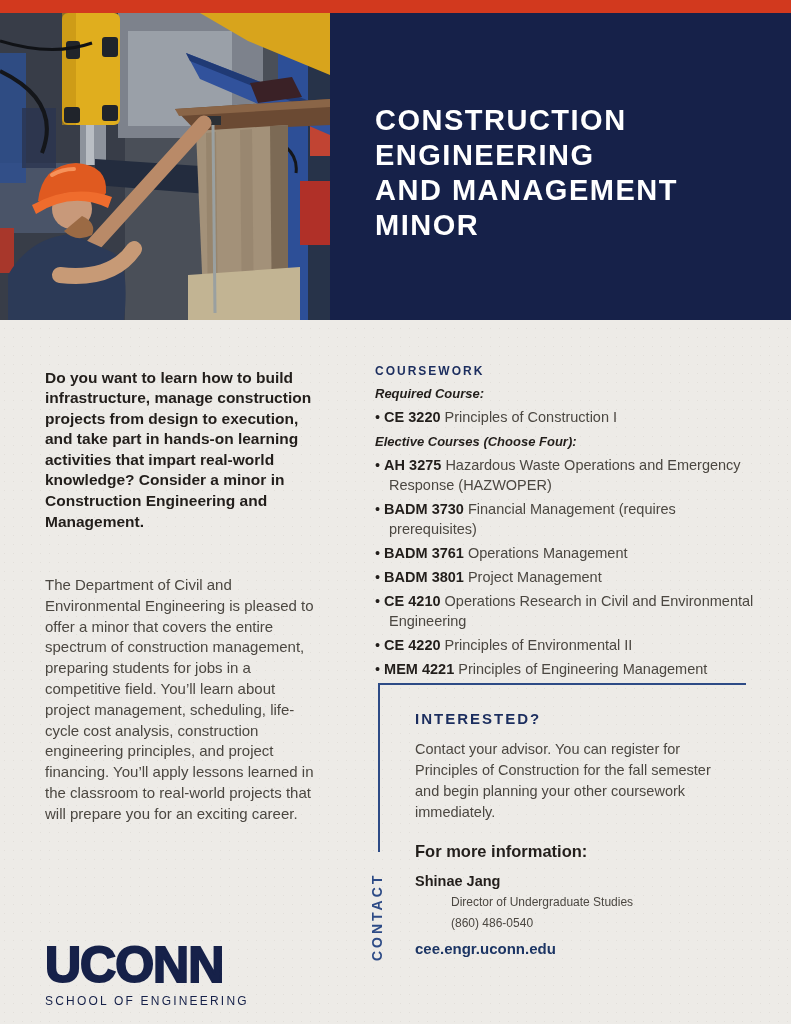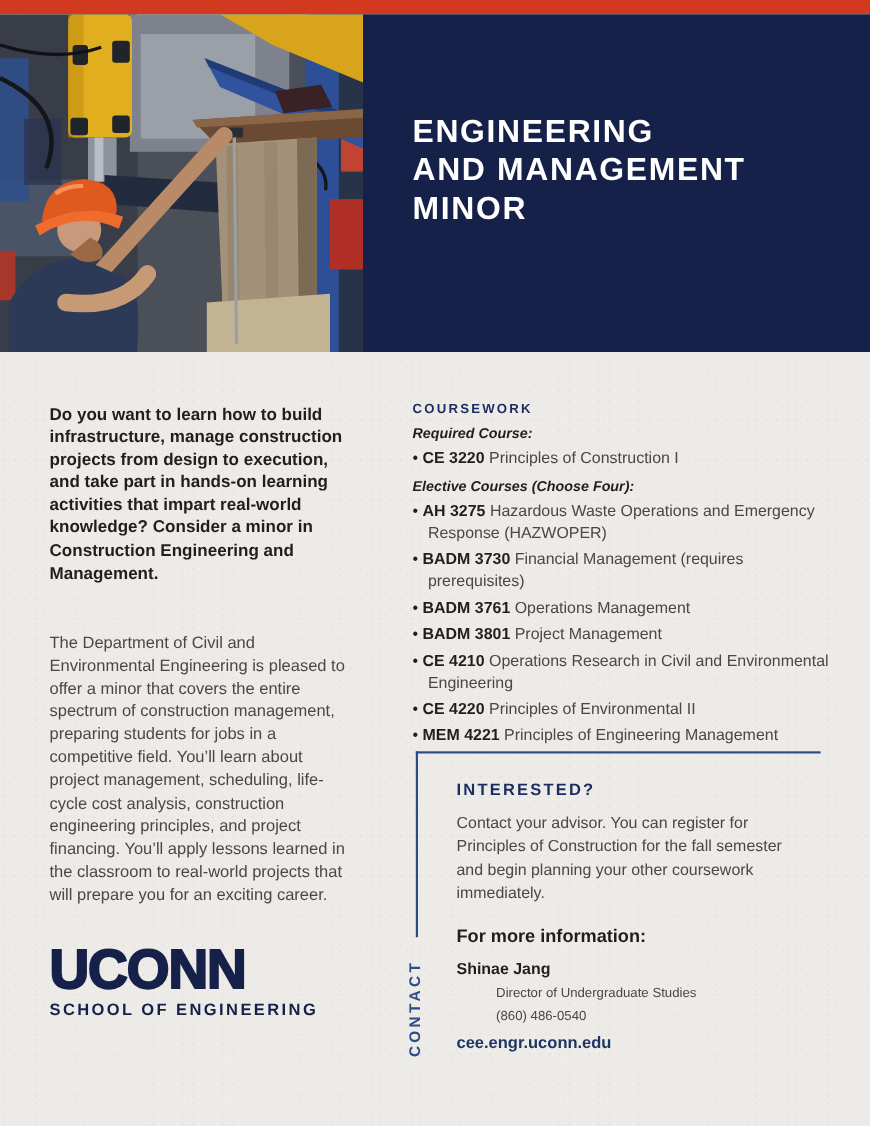--- a/index.html
+++ b/index.html
@@ -27,26 +27,26 @@
   }
   
   .lead{
     position:absolute;left:45px;top:352px;width:272px;
     font-size:15.5px;font-weight:bold;color:#221e1b;line-height:20.6px;
   }
   .body-par{
     position:absolute;left:45px;top:560px;width:272px;
     font-size:15px;color:#4b4741;line-height:20.8px;
   }
-  .logo{position:absolute;left:45px;top:856px;color:#162149;}
+  .logo{position:absolute;left:45px;top:940px;color:#162149;}
   .logo .wordmark{
     font-size:50px;font-weight:bold;letter-spacing:-1px;line-height:50px;
     -webkit-text-stroke:2px #162149;
   }
-  .logo .subtitle{font-size:15px;font-weight:bold;letter-spacing:2.2px;margin-top:4px;}
+  .logo .subtitle{font-size:12px;font-weight:normal;letter-spacing:2.2px;margin-top:4px;}
   
   .coursework{position:absolute;left:375px;top:364px;width:392px;}
   .cw-heading{
     font-size:12px;font-weight:bold;letter-spacing:2px;color:#1b2d5e;margin-bottom:8px;
   }
   .cw-label{
     font-size:13px;font-weight:bold;font-style:italic;color:#221e1b;margin:7px 0 6px 0;
   }
   .course{padding-left:14px;text-indent:-14px;margin-bottom:4px;line-height:20px;font-size:14.5px;color:#4b4741;}
   .course .blt{color:#221e1b;}
@@ -129,20 +129,21 @@
       <circle cx="72" cy="196" r="20" fill="#c8997a"></circle>
       <path d="M 82 203 Q 97 210 92 222 Q 76 230 64 218 Z" fill="#9b6a44"></path>
       <path d="M 38 188 Q 42 152 76 150 Q 108 152 106 180 L 98 190 Q 70 168 46 192 Z" fill="#e05a20"></path>
       <path d="M 32 192 Q 72 170 112 184 L 108 195 Q 72 178 36 201 Z" fill="#ef6c2d"></path>
       <path d="M 52 162 Q 62 156 74 156" stroke="#f6925a" stroke-width="4" fill="none" stroke-linecap="round"></path>
     </svg>
   </div>
 
   <div class="title-block">
     <div class="title">
+      <div>CONSTRUCTION</div>
       <div>ENGINEERING</div>
       <div>AND MANAGEMENT</div>
       <div>MINOR</div>
     </div>
   </div>
 
   <p class="lead">Do you want to learn how to build infrastructure, manage construction projects from design to execution, and take part in hands-on learning activities that impart real-world knowledge? Consider a minor in Construction Engineering and Management.</p>
 
   <p class="body-par">The Department of Civil and Environmental Engineering is pleased to offer a minor that covers the entire spectrum of construction management, preparing students for jobs in a competitive field. You’ll learn about project management, scheduling, life-cycle cost analysis, construction engineering principles, and project financing. You’ll apply lessons learned in the classroom to real-world projects that will prepare you for an exciting career.</p>
 

